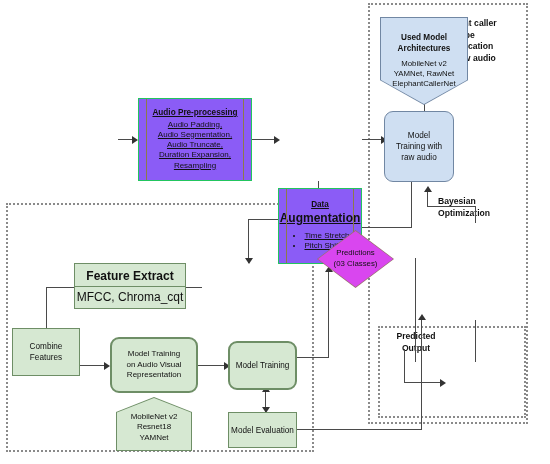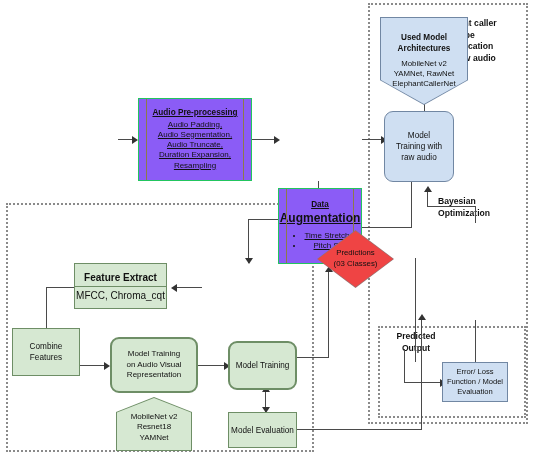--- a/index.html
+++ b/index.html
@@ -44,21 +44,21 @@
   
   .ln{position:absolute;background:#4a4a4a;}
   .lnh{height:1px;}
   .lnv{width:1px;}
   .arw{position:absolute;width:0;height:0;}
   .ar-r{border-top:4px solid transparent;border-bottom:4px solid transparent;border-left:6px solid #333;}
   .ar-l{border-top:4px solid transparent;border-bottom:4px solid transparent;border-right:6px solid #333;}
   .ar-d{border-left:4px solid transparent;border-right:4px solid transparent;border-top:6px solid #333;}
   .ar-u{border-left:4px solid transparent;border-right:4px solid transparent;border-bottom:6px solid #333;}
   .regionlbl{position:absolute;font-weight:bold;color:#111;line-height:1.35;}
-  ul.blist{margin:2px 0 0 0;padding:0 0 0 14px;text-align:right;}
+  ul.blist{margin:2px 0 0 0;padding:0 0 0 14px;text-align:left;}
   ul.blist li{margin:0;padding:0;}
   .divline{width:100%;height:1px;background:#6e8e66;margin:3px 0;}
 </style>
 </head>
 <body>
 
 <div id="canvas">
 
   <div class="abs region" style="left:368px;top:3px;width:160px;height:421px;"></div>
 
@@ -176,35 +176,30 @@
   </div>
 
   <div class="abs blue rounded node" style="left:384px;top:111px;width:70px;height:71px;font-size:8.2px;line-height:1.35;color:#111;">
     <div>Model</div>
     <div>Training with</div>
     <div>raw audio</div>
   </div>
 
   <div class="abs" style="left:317px;top:230px;width:77px;height:58px;">
     <div class="diam" style="width:100%;height:100%;background:#9a7070;"></div>
-    <div class="diam node" style="position:absolute;left:1px;top:1px;width:75px;height:56px;background:#ef4444;font-size:7.8px;line-height:1.35;color:#111;">
+    <div class="diam node" style="position:absolute;left:1px;top:1px;width:75px;height:56px;background:#d946ef;font-size:7.8px;line-height:1.35;color:#111;">
       <div>Predictions</div>
       <div>(03 Classes)</div>
     </div>
   </div>
 
 
-  <div class="abs blue node" style="left:442px;top:362px;width:66px;height:40px;font-size:7.6px;line-height:1.3;color:#111;">
-    <div>Error/ Loss</div>
-    <div>Function / Model</div>
-    <div>Evaluation</div>
-  </div>
-
-
-  <div class="abs green node" style="left:74px;top:263px;width:93px;height:46px;font-size:10px;color:#111;">
+
+
+  <div class="abs green node" style="left:74px;top:263px;width:112px;height:46px;font-size:12px;color:#111;">
     <div class="ttl">Feature Extract</div>
     <div class="divline"></div>
     <div>MFCC, Chroma_cqt</div>
   </div>
 
   <div class="abs green node" style="left:12px;top:328px;width:68px;height:48px;font-size:8.2px;line-height:1.35;color:#111;">
     <div>Combine</div>
     <div>Features</div>
   </div>
 

